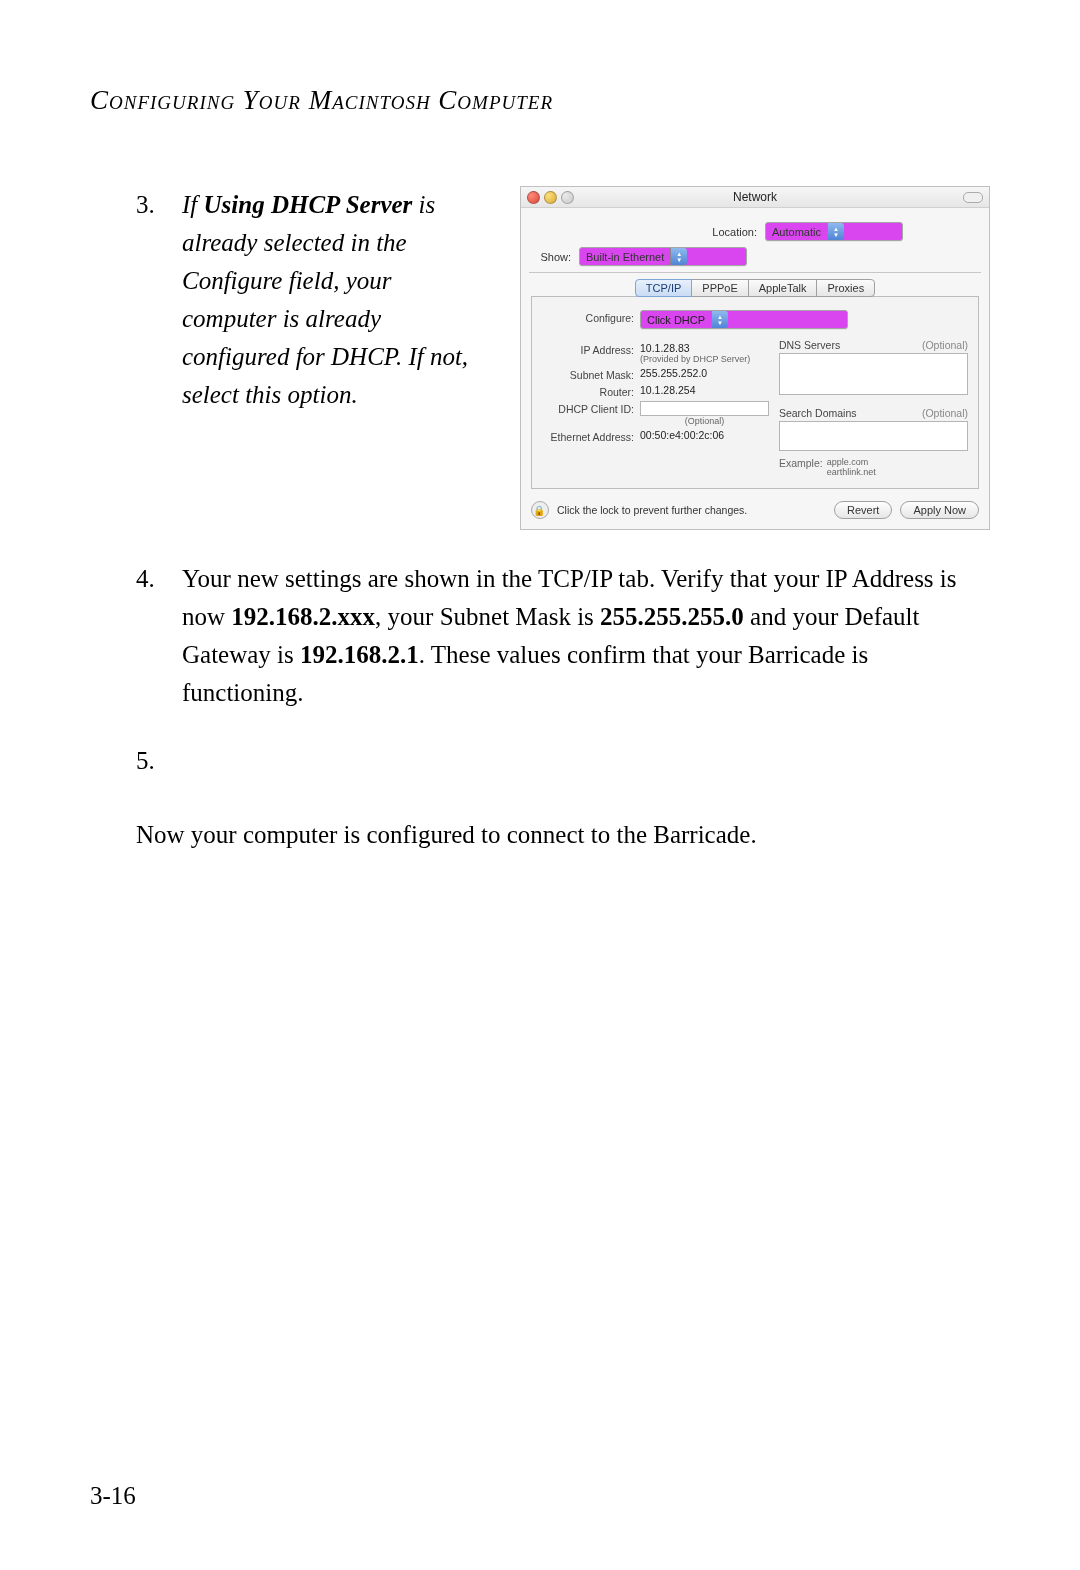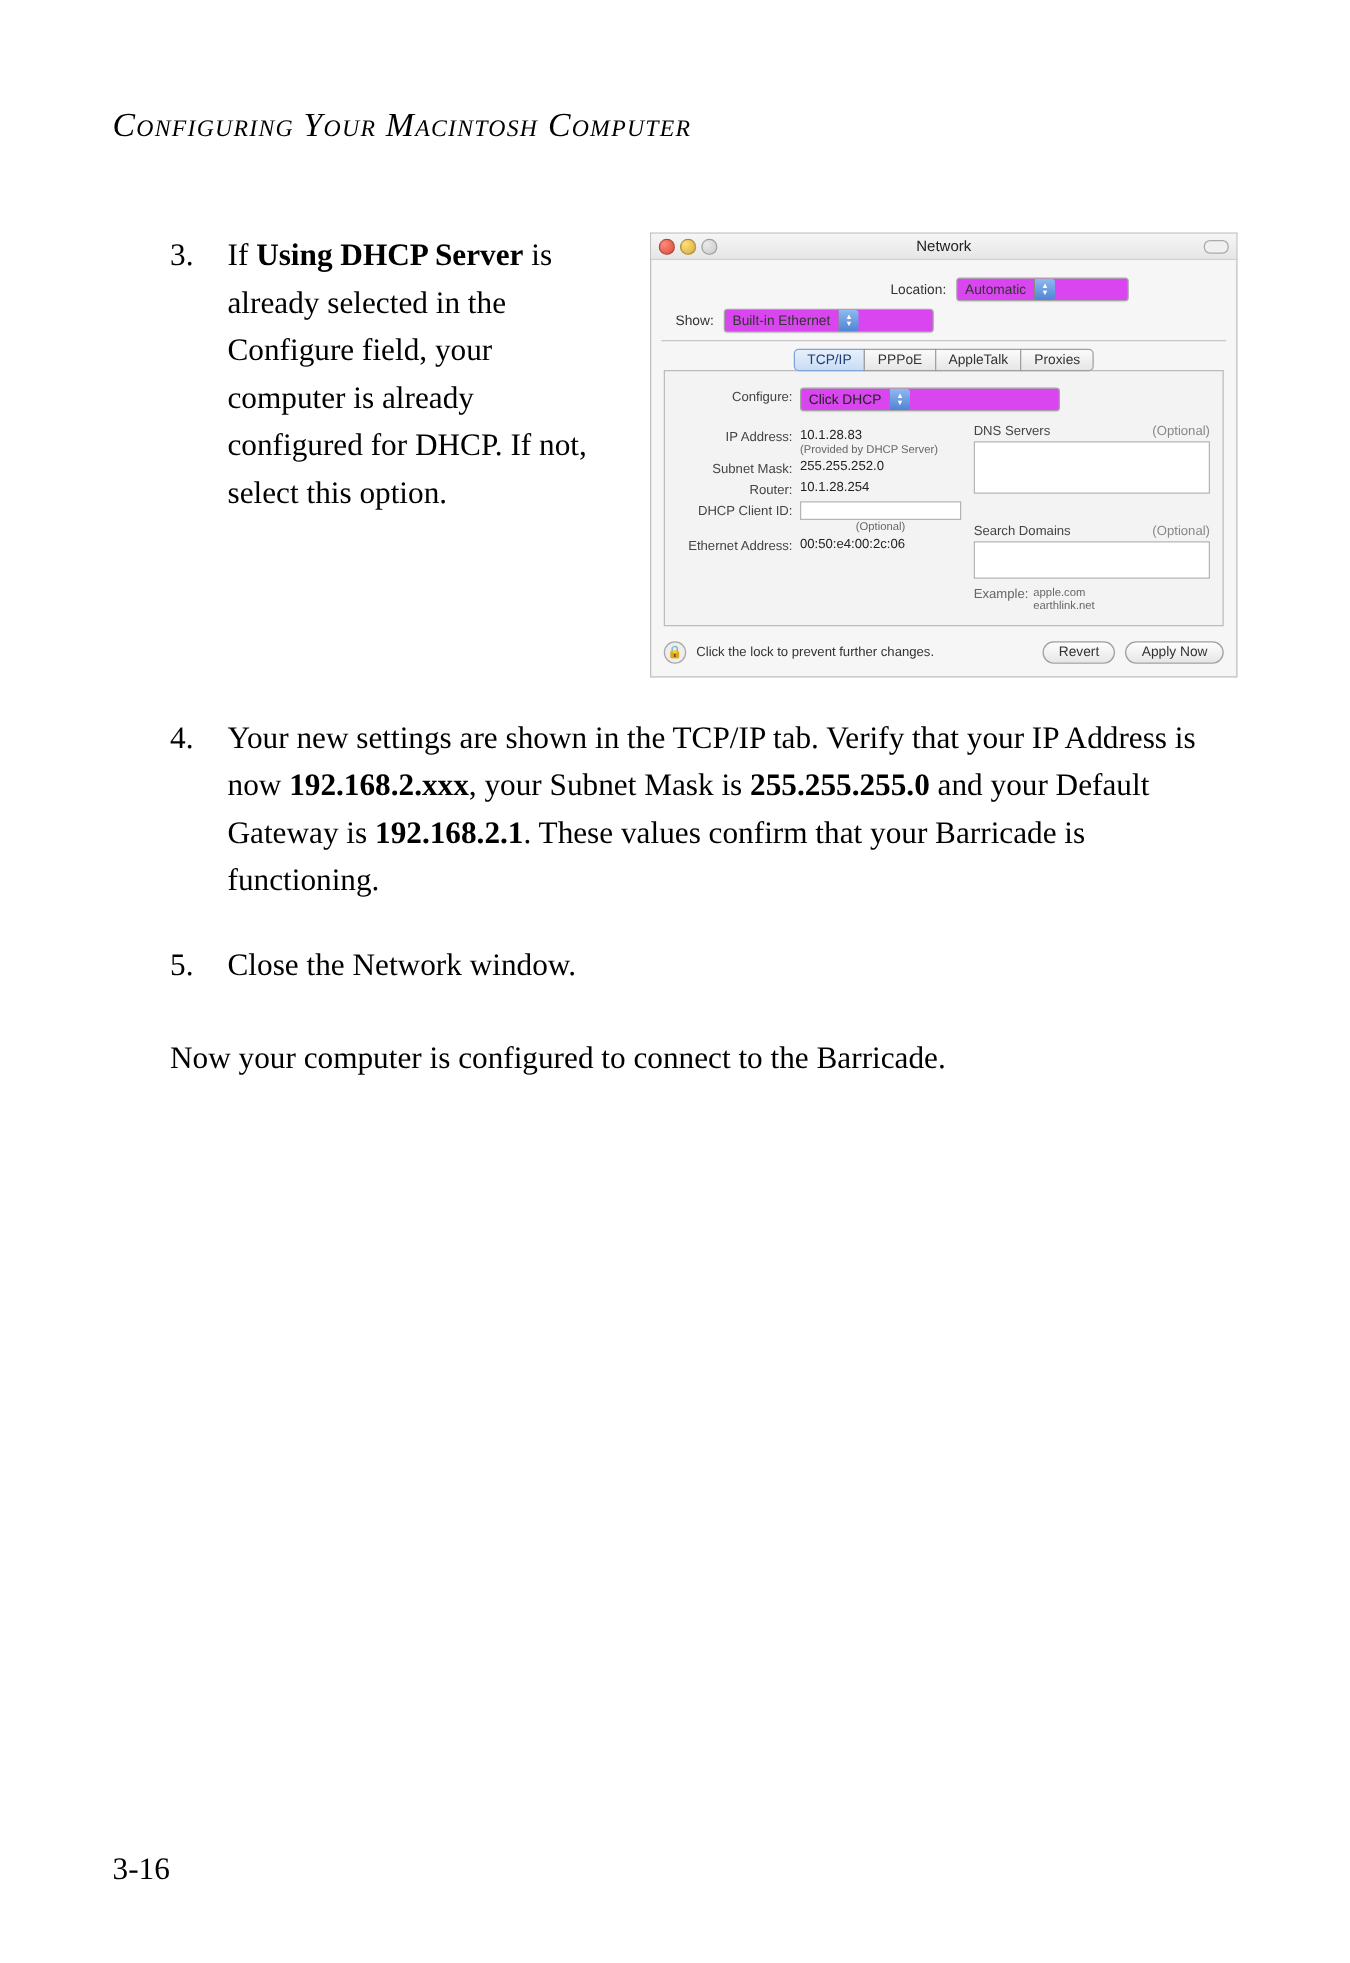--- a/index.html
+++ b/index.html
@@ -45,20 +45,21 @@
     flex: 1;
   }
   .step3-wrap {
     display: flex;
     gap: 28px;
   }
   .step3-text {
     width: 310px;
     font-size: 25px;
     line-height: 38px;
+    font-style: italic;
   }
   .bold { font-weight: bold; }
 
   
   .mac-panel {
     width: 470px;
     border: 1px solid #c0c0c0;
     background: #f6f6f6;
     font-family: "Lucida Grande", Arial, sans-serif;
     font-size: 11px;
@@ -384,21 +385,21 @@
 
               </div>
 
               <div class="rightcol">
                 <div class="sec-head">
                   <span>DNS Servers</span>
                   <span class="opt">(Optional)</span>
                 </div>
                 <div class="textbox"></div>
 
-                <div class="sec-head" style="margin-top:24px;">
+                <div class="sec-head" style="margin-top:12px;">
                   <span>Search Domains</span>
                   <span class="opt">(Optional)</span>
                 </div>
                 <div class="textbox" style="height:30px;"></div>
 
                 <div class="field-row" style="margin-top:6px;">
                   <div style="color:#666; padding-right:4px;">Example:</div>
                   <div class="fval subnote" style="color:#666;">
                     <div>apple.com</div>
                     <div>earthlink.net</div>
@@ -422,21 +423,20 @@
     <div class="body-steps">
       <div class="step">
         <div class="num"><span class="num-inner">4.</span></div>
         <div class="step-text">
           <span>Your new settings are shown in the TCP/IP tab. Verify that your IP Address is now </span><span class="bold">192.168.2.xxx</span><span>, your Subnet Mask is </span><span class="bold">255.255.255.0</span><span> and your Default Gateway is </span><span class="bold">192.168.2.1</span><span>. These values confirm that your Barricade is functioning.</span>
         </div>
       </div>
 
       <div class="step">
         <div class="num"><span class="num-inner">5.</span></div>
-        <div class="step-text">Close the Network window.</div>
       </div>
     </div>
 
     <div class="closing">Now your computer is configured to connect to the Barricade.</div>
 
   </div>
 
   <div class="page-num">3-16</div>
 </div>
 

